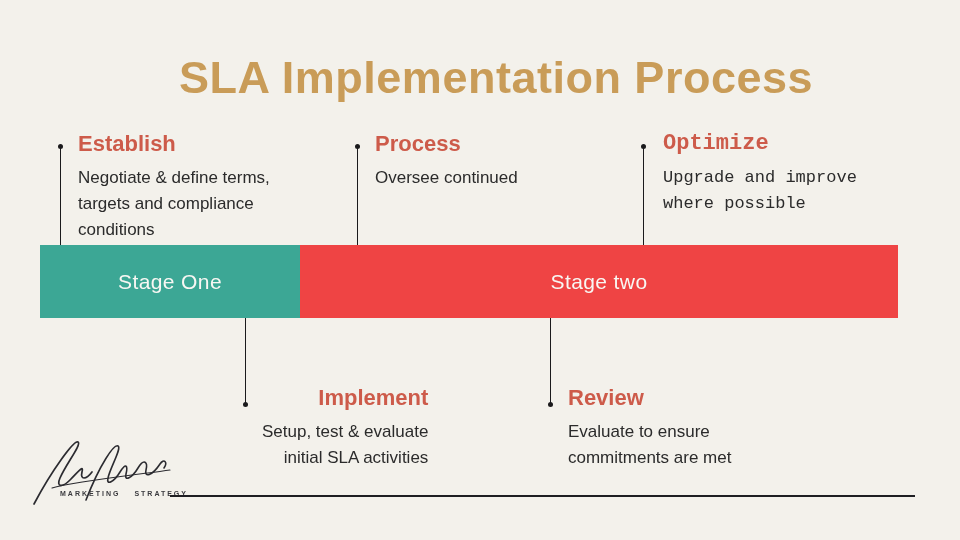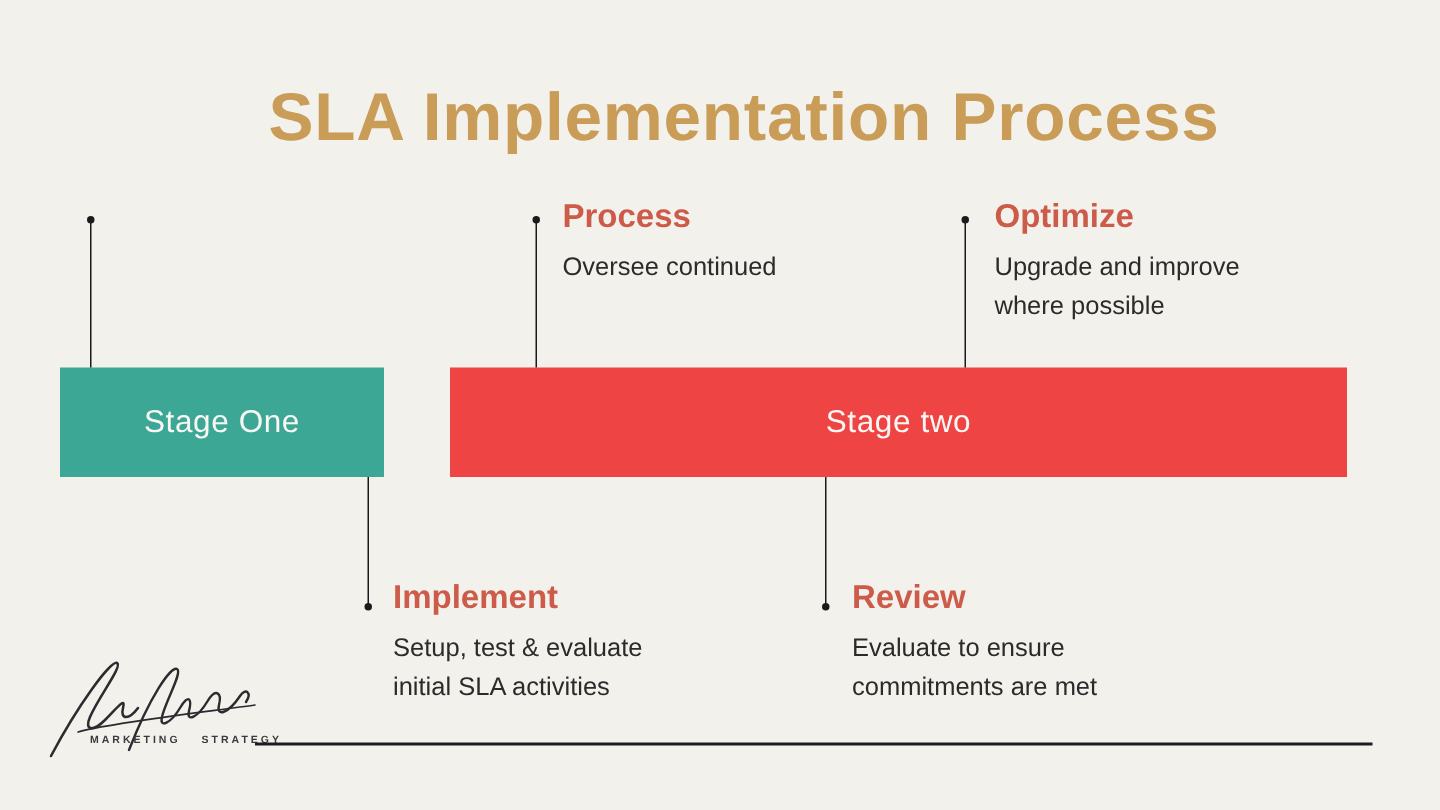--- a/index.html
+++ b/index.html
@@ -24,21 +24,21 @@
     letter-spacing: 0.5px;
     color: #c99c58;
     padding-left: 40px;
   }
   
   .bar-seg {
     position: absolute;
     top: 245px; height: 73px;
     display: flex; align-items: center; justify-content: center;
   }
-  .bar-seg.one { left: 40px; width: 216px; background: #3ca795; }
+  .bar-seg.one { left: 40px; width: 260px; background: #3ca795; }
   .bar-seg.two { left: 300px; width: 598px; background: #ef4444; }
   .bar-label {
     color: #f8f7f3;
     font-size: 21px;
     letter-spacing: 0.4px;
   }
   
   .connector {
     position: absolute;
     width: 1px;
@@ -69,22 +69,22 @@
     line-height: 28px;
   }
   .step-desc {
     margin-top: 7px;
     font-size: 17px;
     color: #2b2b2b;
     line-height: 26px;
   }
   .s-establish { left: 78px;  top: 130px; }
   .s-manage    { left: 375px; top: 130px; }
-  .s-optimize  { left: 663px; top: 130px; }
-  .s-implement { left: 262px; top: 384px; }
+  .s-optimize  { left: 663px; top: 130px; font-family: Liberation Mono, monospace; }
+  .s-implement { left: 262px; top: 384px; text-align: right; }
   .s-review    { left: 568px; top: 384px; }
   
   .signature-wrap {
     position: absolute;
     left: 22px; top: 430px;
     width: 160px; height: 80px;
   }
   .signature-svg { position: absolute; left: 0; top: 0; }
   .tagline {
     position: absolute;
@@ -127,20 +127,28 @@
   <div class="connector top c-optimize">
       <span class="dot"></span>
     </div>
   <div class="connector bottom c-implement">
       <span class="dot"></span>
     </div>
   <div class="connector bottom c-review">
       <span class="dot"></span>
     </div>
 
+  <div class="step s-establish">
+    <div class="step-title">Establish</div>
+    <div class="step-desc">
+      <div>Negotiate &amp; define terms,</div>
+      <div>targets and compliance</div>
+      <div>conditions</div>
+    </div>
+  </div>
 
   <div class="step s-manage">
     <div class="step-title">Process</div>
     <div class="step-desc">
       <div>Oversee continued</div>
     </div>
   </div>
 
   <div class="step s-optimize">
     <div class="step-title">Optimize</div>

